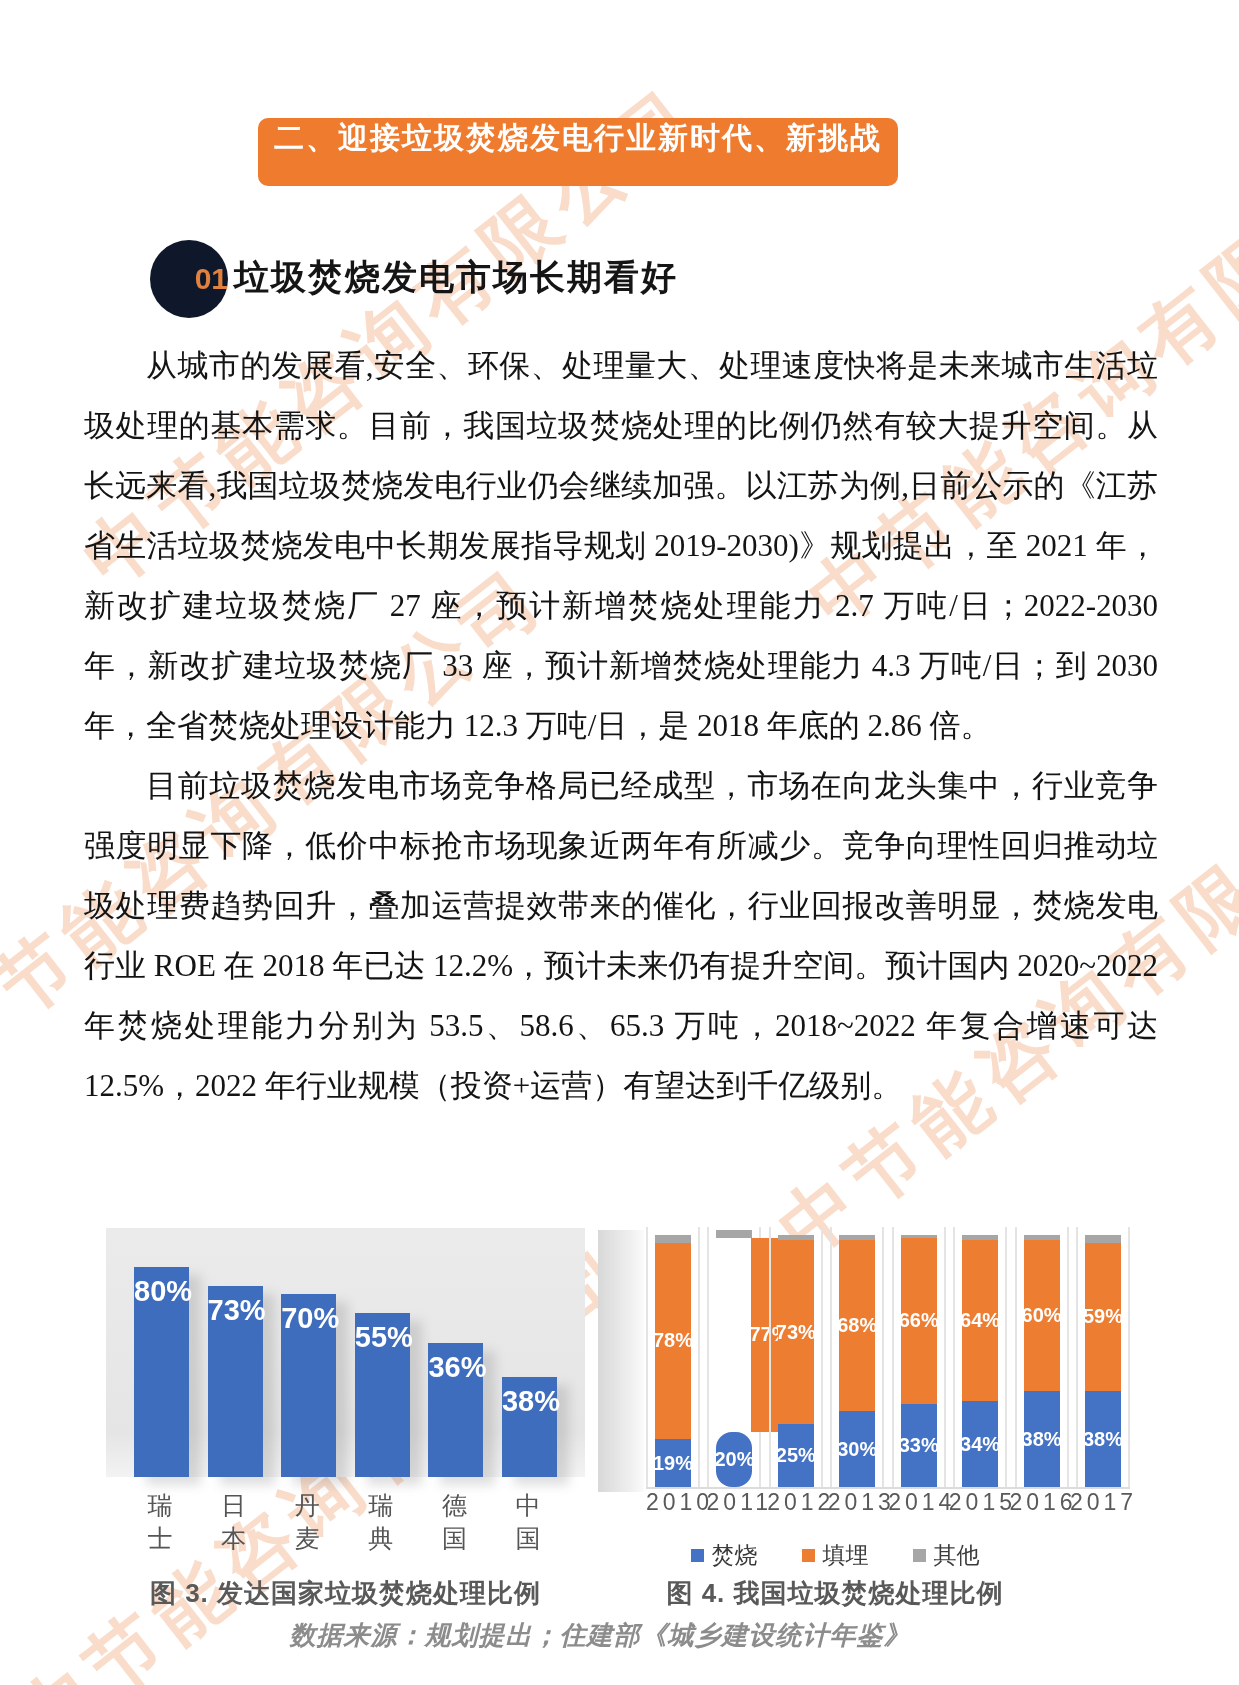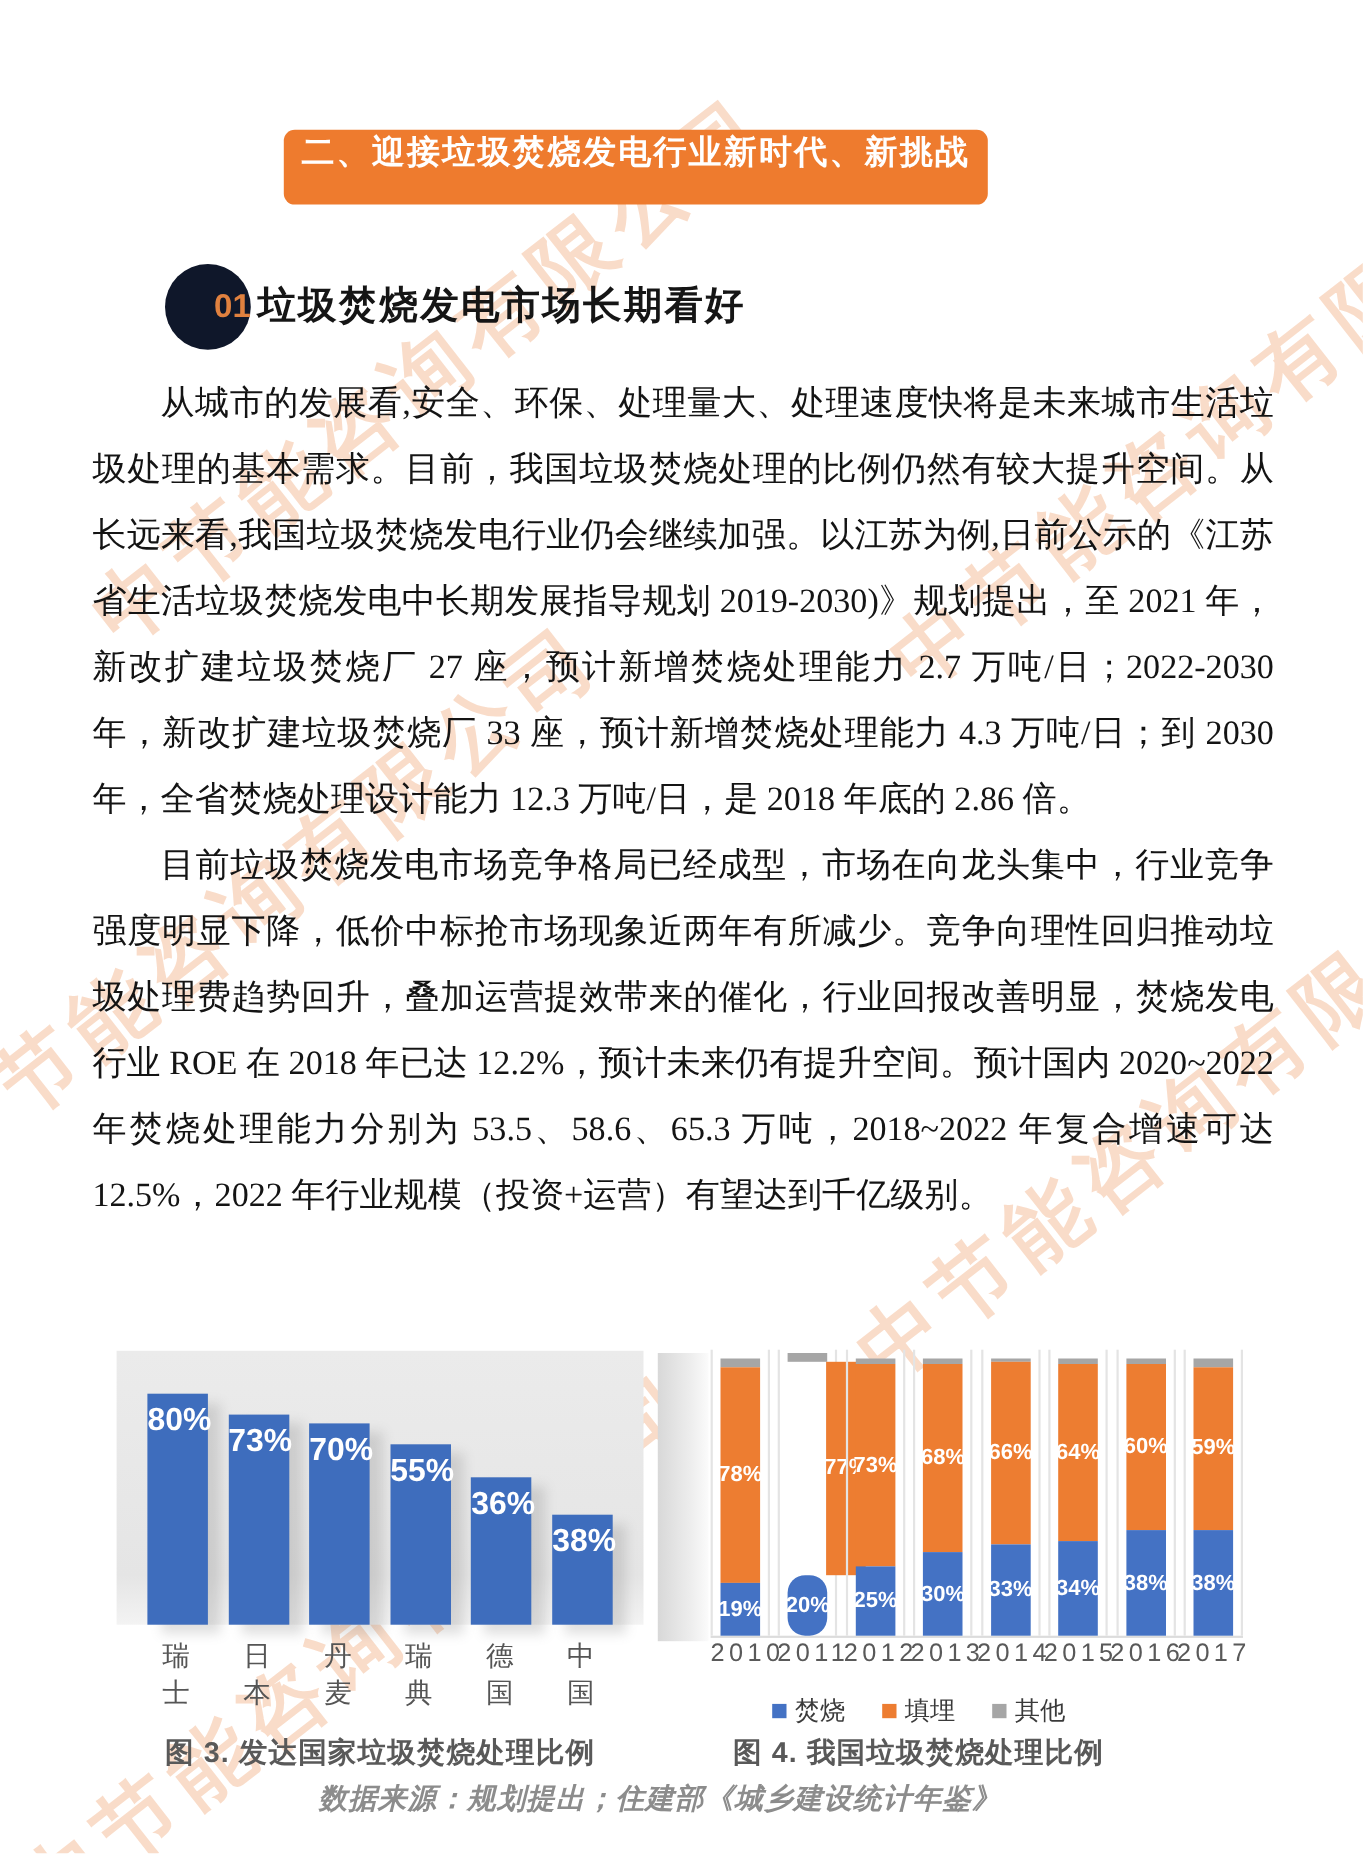--- a/index.html
+++ b/index.html
@@ -40,21 +40,21 @@
   .fig4-plot{height:260px;display:flex;justify-content:space-between;align-items:flex-end;
     border-bottom:2px solid #dcdcdc;}
   .f4col{width:54px;height:100%;box-sizing:border-box;border-left:2px solid #e4e4e4;
     border-right:2px solid #e4e4e4;display:flex;align-items:flex-end;justify-content:center;}
   .f4stack{width:36px;display:flex;flex-direction:column-reverse;}
   .f4seg{width:100%;display:flex;align-items:center;justify-content:center;overflow:visible;}
   .f4lab{color:#ffffff;font-weight:700;font-size:20px;}
   .fig4-xlabels{display:flex;justify-content:space-between;margin-top:0;align-items:flex-end;}
   .f4x{width:60px;text-align:center;font-size:23px;color:#595959;letter-spacing:4px;}
   .legend{position:absolute;left:610px;top:1540px;width:450px;display:flex;
-    justify-content:center;gap:33px;align-items:center;}
+    justify-content:center;gap:44px;align-items:center;}
   .legend-item{display:flex;align-items:center;gap:8px;}
   .swatch{width:13px;height:13px;display:inline-block;}
   .legend-label{font-size:23px;color:#3a3a3a;}
   
   .caption{position:absolute;top:1576px;font-weight:600;font-size:26px;color:#595959;
     text-align:center;letter-spacing:1px;}
   .cap3{left:106px;width:479px;}
   .cap4{left:610px;width:450px;}
   .footer{position:absolute;left:0;top:1618px;width:1200px;text-align:center;
     font-style:italic;font-weight:600;font-size:26px;color:#8c8c8c;letter-spacing:1px;}

